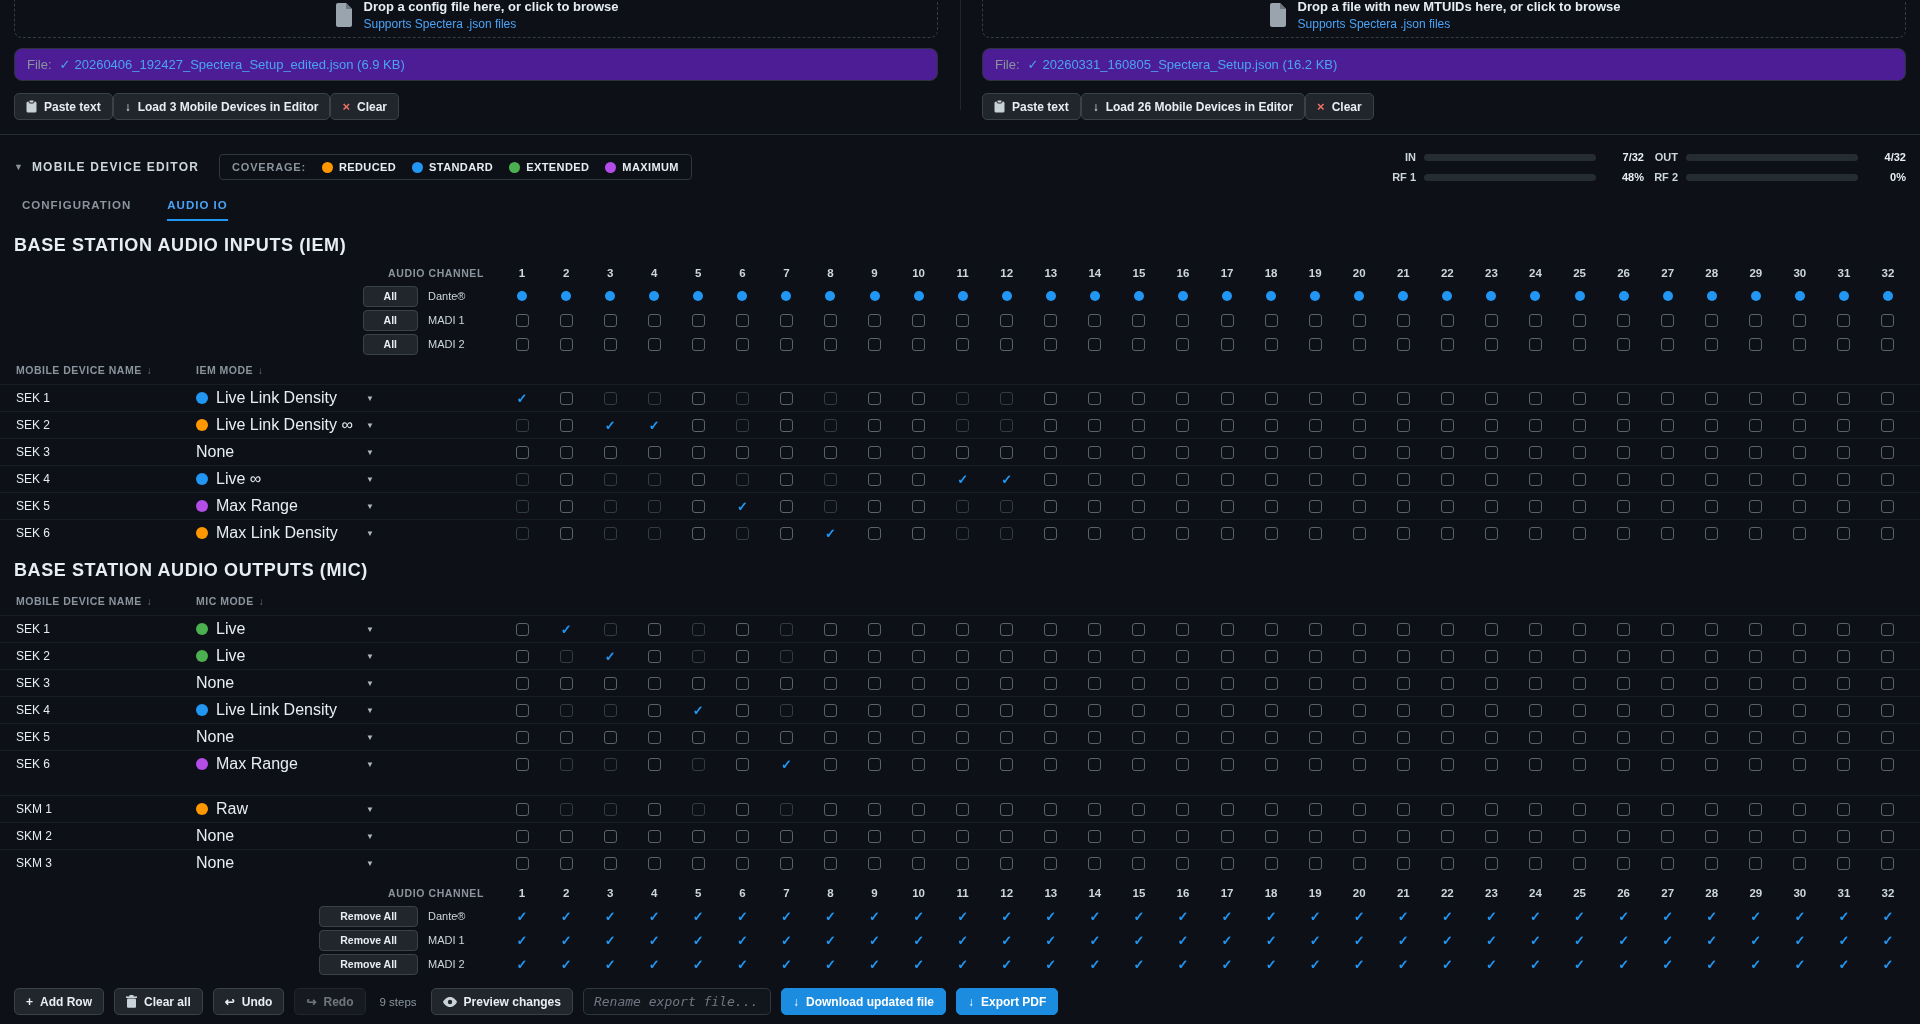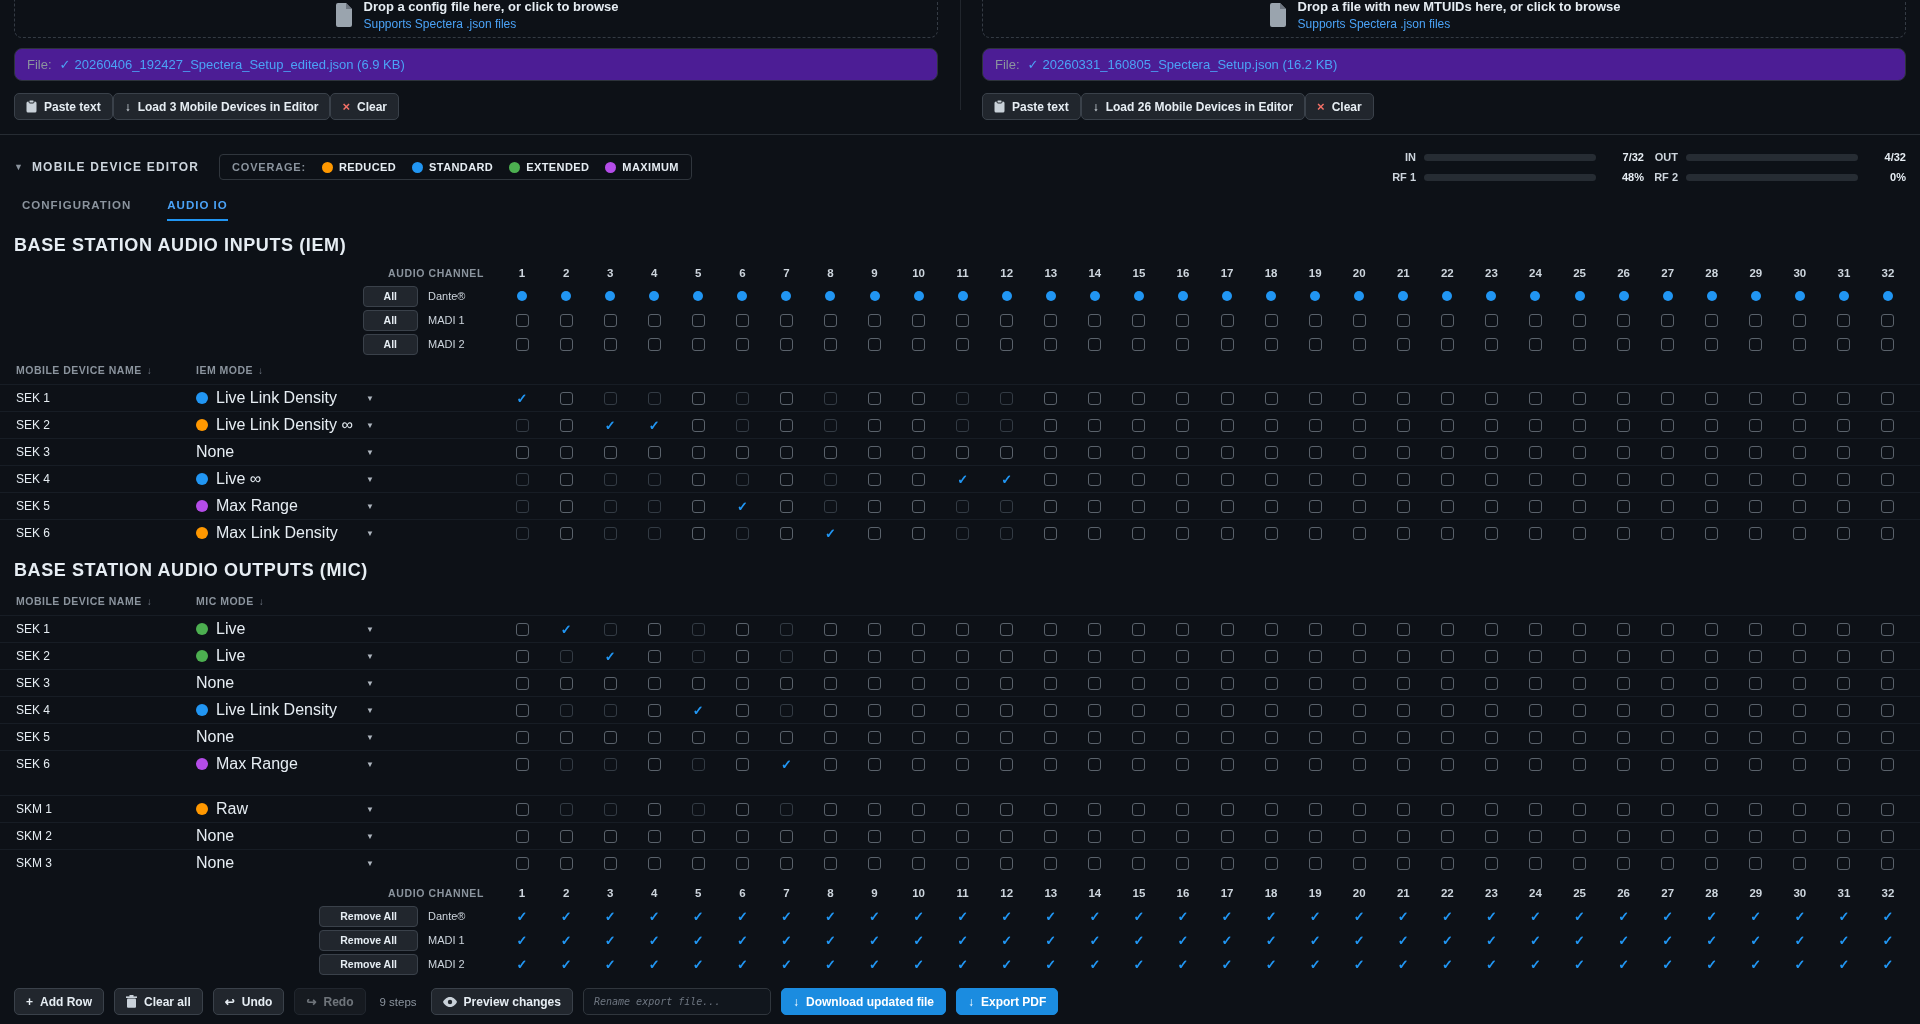--- a/index.html
+++ b/index.html
@@ -80,21 +80,21 @@
   .ch-cell { display:flex; align-items:center; justify-content:center; height:100%; cursor:pointer; }
   .cb { width:13px; height:13px; border:1px solid #5a626b; border-radius:3px; }
   .cb.dim { border-color:#333b44; }
   .check { color:#2196f3; font-size:13px; font-weight:bold; line-height:1; }
   .radio { width:10px; height:10px; border-radius:50%; background:#2196f3; }
 
   
   .toolbar { display:flex; align-items:center; gap:10px; padding:12px 14px 0; }
   .steps { color:#8b949e; font-size:11.5px; margin:0 4px; }
   .rename { width:188px; height:27px; background:#11161d; border:1px solid #30363d; border-radius:5px;
-    color:#e6edf3; padding:0 10px; font-family:"DejaVu Sans Mono", monospace; font-style:italic; font-size:10px; }
+    color:#e6edf3; padding:0 10px; font-family:"DejaVu Sans Mono", monospace; font-style:italic; font-size:13px; }
   .rename::placeholder { color:#6e7681; }
   svg { display:block; }
 </style>
 </head>
 <body>
 
 <div class="top">
 
   <section class="panel">
     <div class="dropzone">

